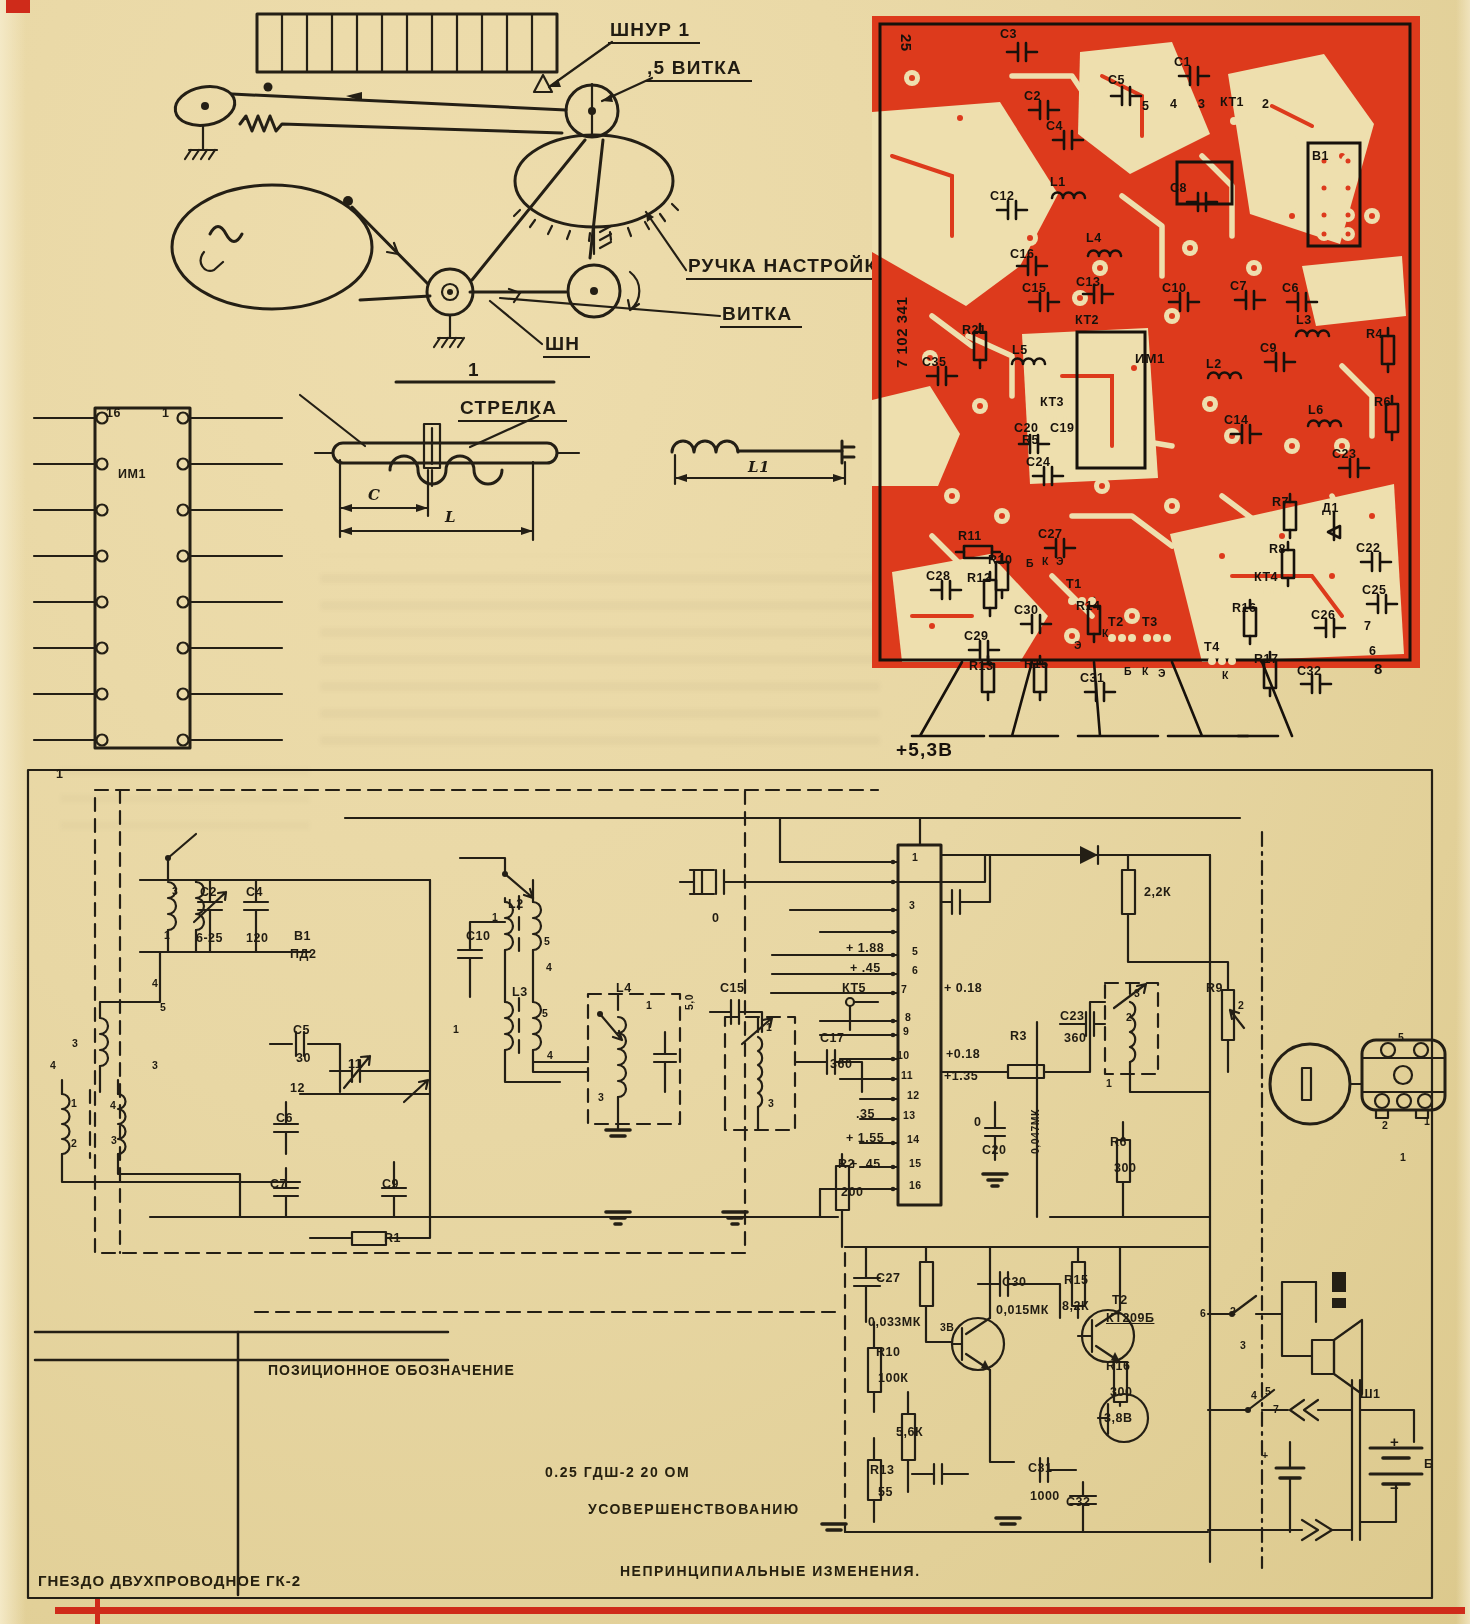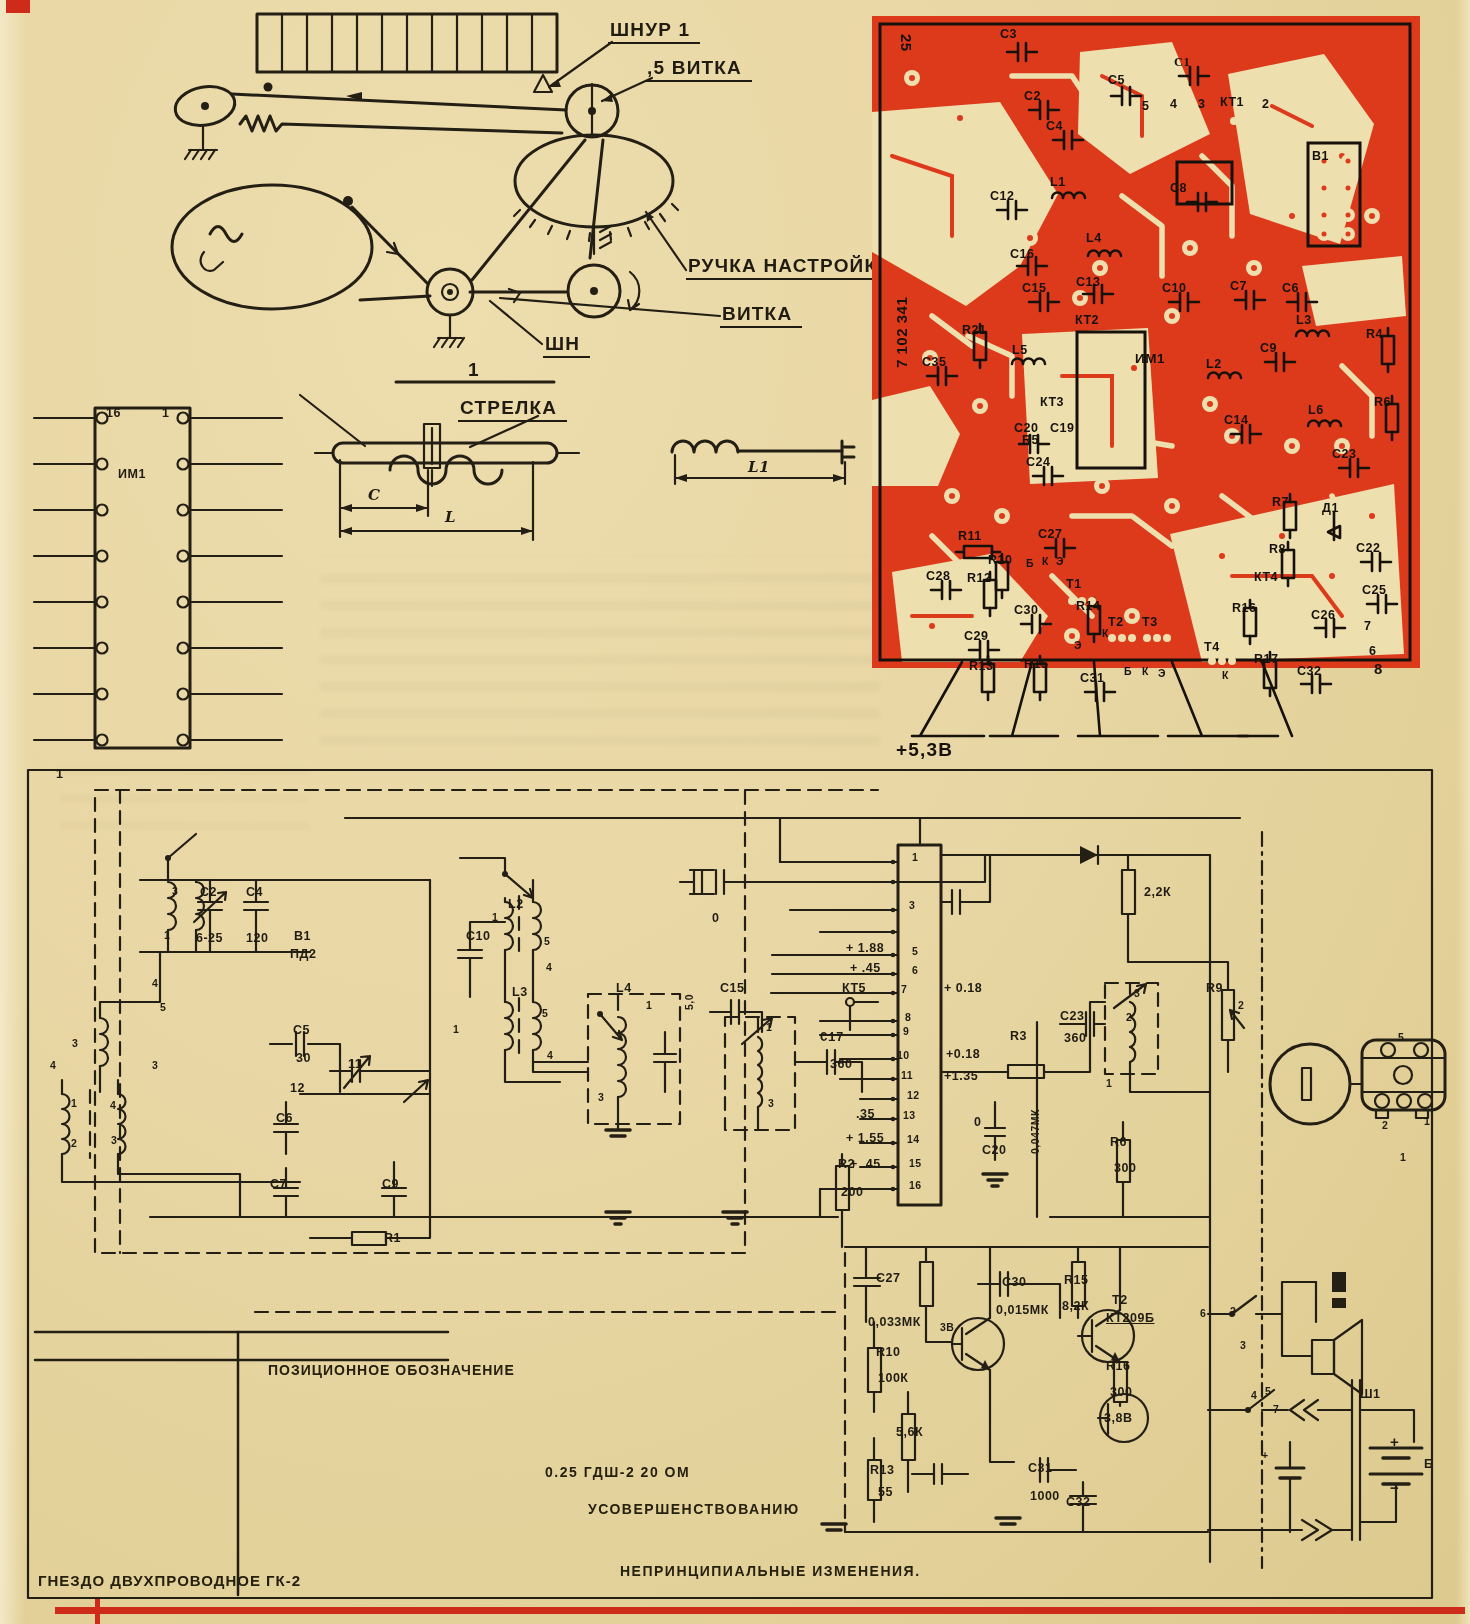--- a/index.html
+++ b/index.html
@@ -380,21 +380,21 @@
         <path d="M300,646 L330,720 M296,720 H376"></path>
         <path d="M390,646 L420,720 M366,720 H406"></path>
       </g>
     </svg>
     <div style="position:absolute;left:0;top:0;width:552px;height:740px;">
         <span class="lb vd c15" style="left: 42px; top: 18px;">25</span>
         <span class="lb v c15" style="left: 22px; top: 352px;">7 102 341</span>
         <span class="lb" style="left: 128px; top: 12px;">C3</span>
         <span class="lb" style="left: 152px; top: 74px;">C2</span>
         <span class="lb" style="left: 236px; top: 58px;">C5</span>
-        <span class="lb" style="left: 302px; top: 40px; font-family: Liberation Serif, serif;">C1</span>
+        <span class="lb" style="left: 302px; top: 40px;">C1</span>
         <span class="lb" style="left: 270px; top: 84px;">5</span>
         <span class="lb" style="left: 298px; top: 82px;">4</span>
         <span class="lb" style="left: 326px; top: 82px;">3</span>
         <span class="lb" style="left: 348px; top: 80px;">КТ1</span>
         <span class="lb" style="left: 390px; top: 82px;">2</span>
         <span class="lb" style="left: 174px; top: 104px;">C4</span>
         <span class="lb" style="left: 440px; top: 134px;">B1</span>
         <span class="lb" style="left: 118px; top: 174px;">C12</span>
         <span class="lb" style="left: 178px; top: 160px;">L1</span>
         <span class="lb" style="left: 298px; top: 166px;">C8</span>
@@ -695,21 +695,21 @@
       <span class="lb s" style="left: 547px; top: 288px;">4</span>
       <span class="lb s" style="left: 453px; top: 262px;">1</span>
       <span class="lb" style="left: 712px; top: 150px;">0</span>
       <span class="lb" style="left: 616px; top: 220px;">L4</span>
       <span class="lb s" style="left: 646px; top: 238px;">1</span>
       <span class="lb s" style="left: 598px; top: 330px;">3</span>
       <span class="lb v s" style="left: 684px; top: 248px;">5,0</span>
       <span class="lb" style="left: 720px; top: 220px;">C15</span>
       <span class="lb s" style="left: 766px; top: 260px;">1</span>
       <span class="lb s" style="left: 768px; top: 336px;">3</span>
-      <span class="lb" style="left: 820px; top: 270px; font-family: Liberation Mono, monospace;">C17</span>
+      <span class="lb" style="left: 820px; top: 270px;">C17</span>
       <span class="lb" style="left: 830px; top: 296px;">360</span>
       <span class="lb" style="left: 842px; top: 220px;">КТ5</span>
       <span class="lb" style="left: 846px; top: 180px;">+ 1.88</span>
       <span class="lb" style="left: 850px; top: 200px;">+ .45</span>
       <span class="lb" style="left: 944px; top: 220px;">+ 0.18</span>
       <span class="lb" style="left: 1010px; top: 268px;">R3</span>
       <span class="lb" style="left: 946px; top: 286px;">+0.18</span>
       <span class="lb" style="left: 944px; top: 308px;">+1.35</span>
       <span class="lb" style="left: 846px; top: 330px; margin-top: 40px;">+ 1.55</span>
       <span class="lb" style="left: 856px; top: 346px;">.35</span>

